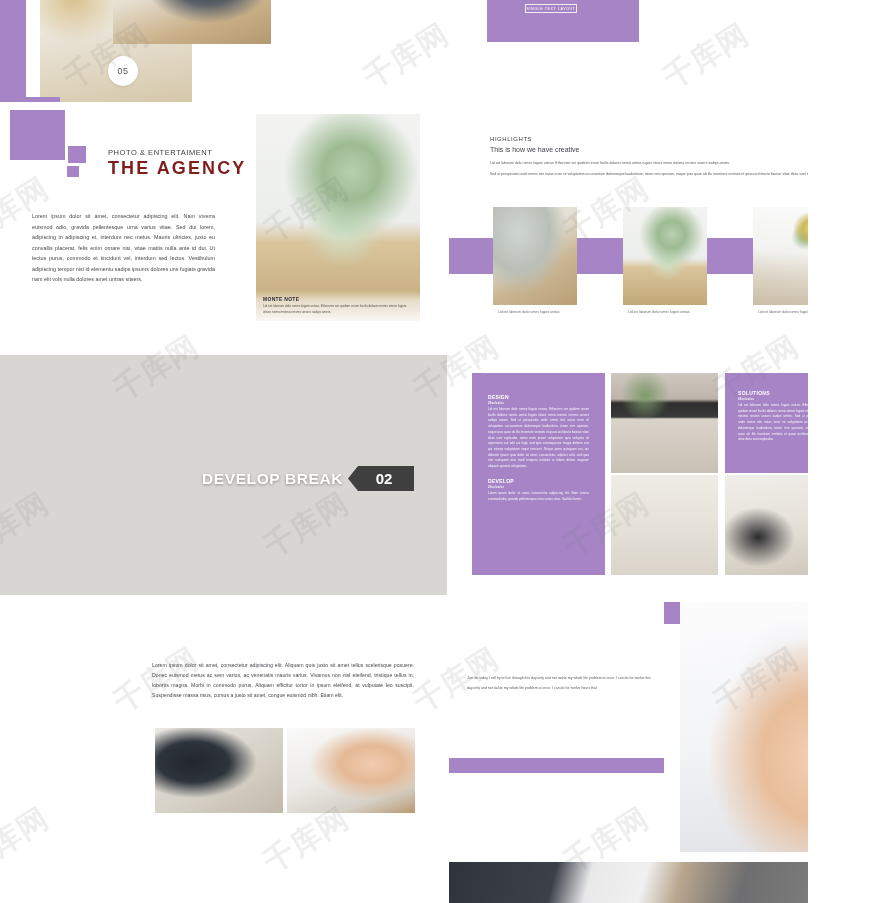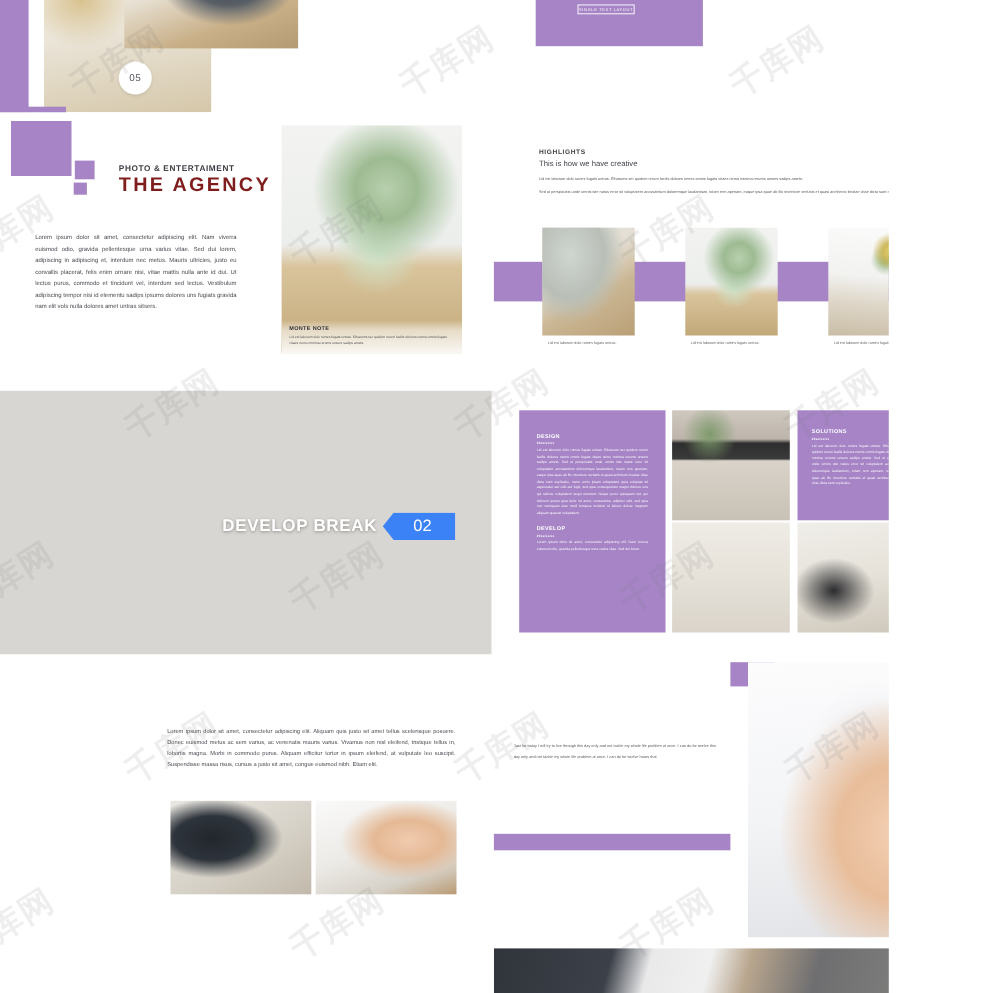--- a/index.html
+++ b/index.html
@@ -80,37 +80,37 @@
   .ph-suits { background:
       linear-gradient(105deg,#30353c 0%,#3c4149 24%,#e9e9ea 32%,#f0f0f0 44%,#b9a68e 52%,#6e6e70 66%,#8d8b87 100%); }
   .ph-books { background:
       radial-gradient(ellipse at 22% 36%, #d8c18e 0%, transparent 30%),
       linear-gradient(170deg,#f6f4ef 0%,#ece7dc 48%,#d5c7a9 100%); }
 
   
   #row1 { top: -58px; height: 160px; }
 
   
-  .eyebrow { font-size: 7.5px; font-weight: 700; color: #3d3d44; letter-spacing: .55px; }
+  .eyebrow { font-size: 7.5px; font-weight: 400; color: #3d3d44; letter-spacing: .55px; }
   .bigtitle { font-size: 18px; font-weight: 700; color: #7f1d1d; letter-spacing: 2.1px; }
   .body-sm { font-size: 5.4px; line-height: 1.95; color: #4a4a52; text-align: justify; }
   .body-xs { font-size: 3.5px; line-height: 1.95; color: #5a5a62; text-align: justify; }
   .cap-xs { font-size: 3.4px; color: #6a6a72; }
 
   
   .pu { background: #a684c6; }
 
   
   .sb-text {
     position: absolute; color: #fff; font-size: 15.5px; font-weight: 700;
     letter-spacing: .6px; text-shadow: 0 1px 3px rgba(0,0,0,.35);
   }
   .sb-tag {
-    position: absolute; background: #3b82f6; color: #fff;
-    font-size: 15px; font-weight: 400; display: flex; align-items: center;
+    position: absolute; background: #404040; color: #fff;
+    font-size: 15px; font-weight: 700; display: flex; align-items: center;
     justify-content: center; padding-left: 6px;
     clip-path: polygon(10px 0, 100% 0, 100% 100%, 10px 100%, 0 50%);
   }
 
   .panel { position: absolute; background: #a684c6; color: #fff; }
   .panel h4 { font-size: 5px; font-weight: 700; letter-spacing: .3px; margin-bottom: 1px; }
   .panel .date { font-size: 2.8px; font-weight: 700; letter-spacing: .2px; margin-bottom: 2px; }
   .panel p { font-size: 3.1px; line-height: 1.85; text-align: justify; opacity: .95; }
 
   .single-photo-box {

